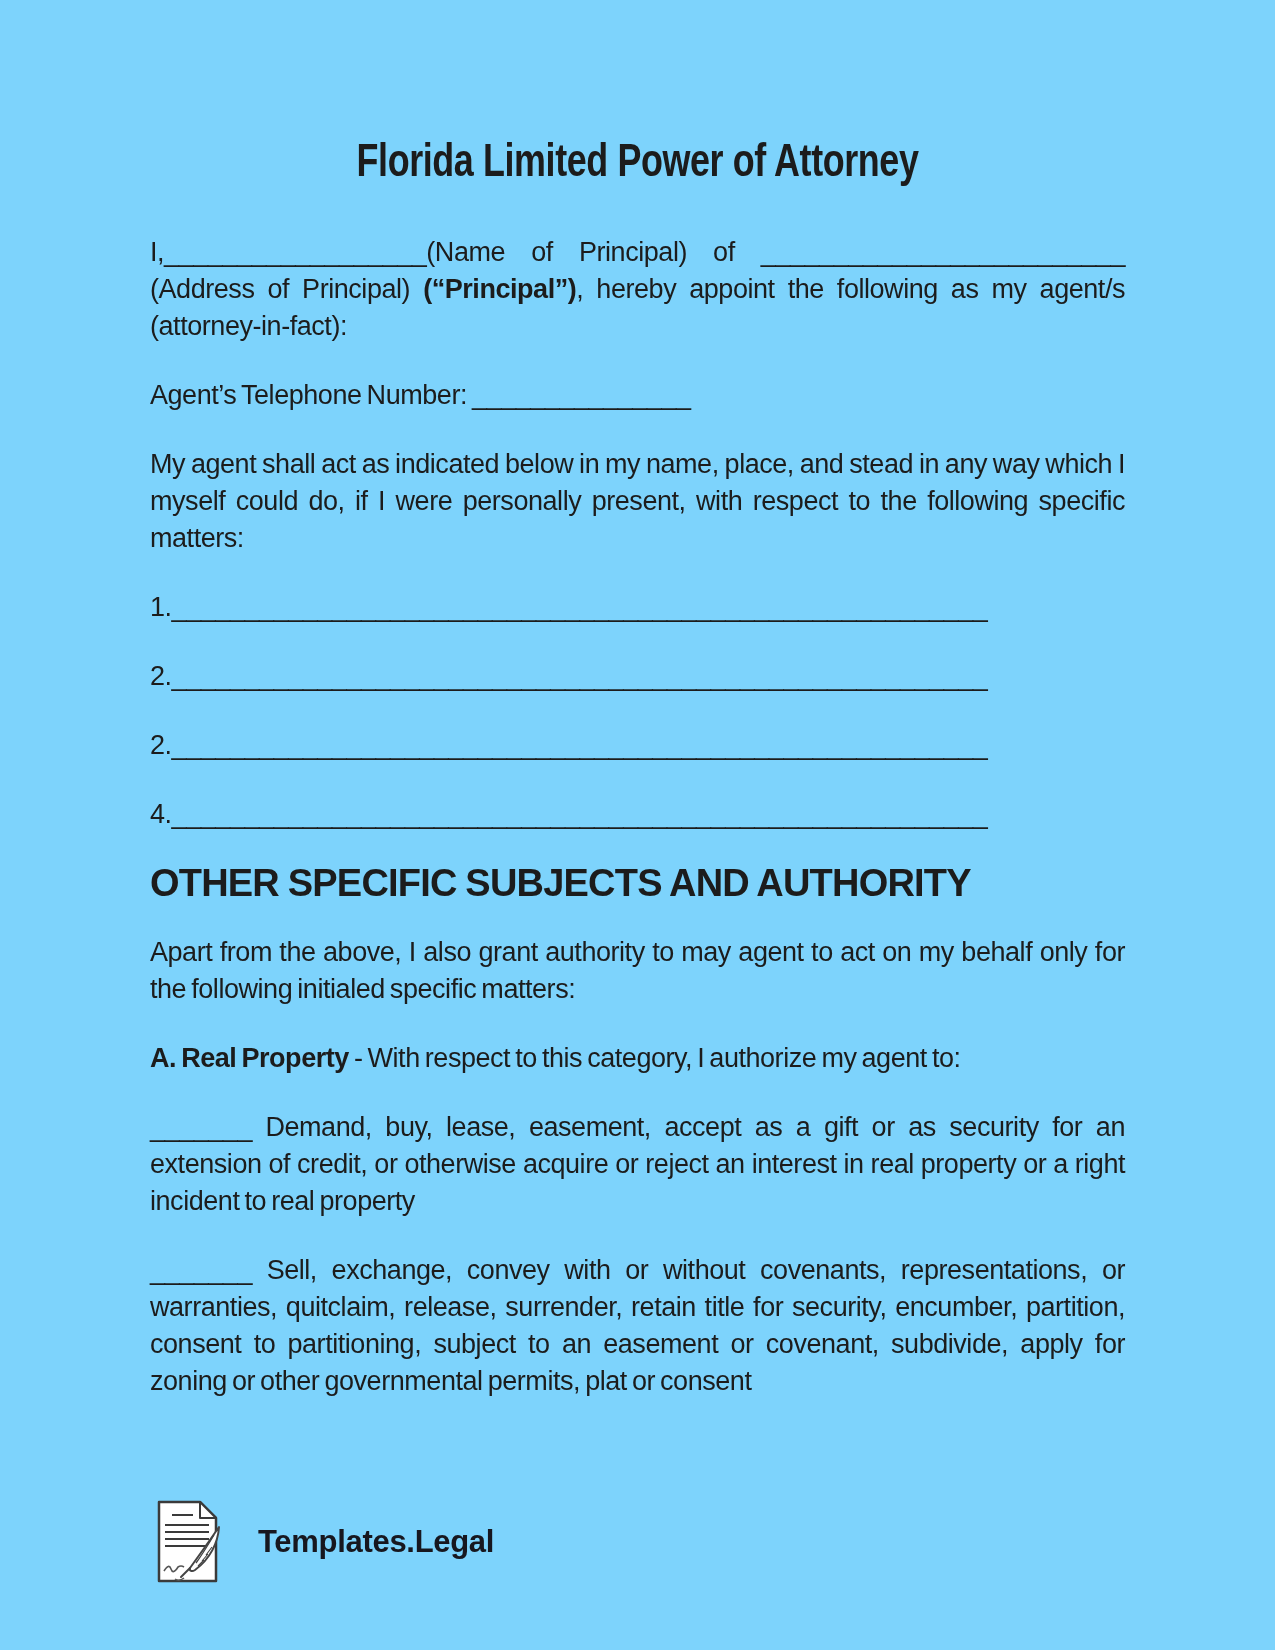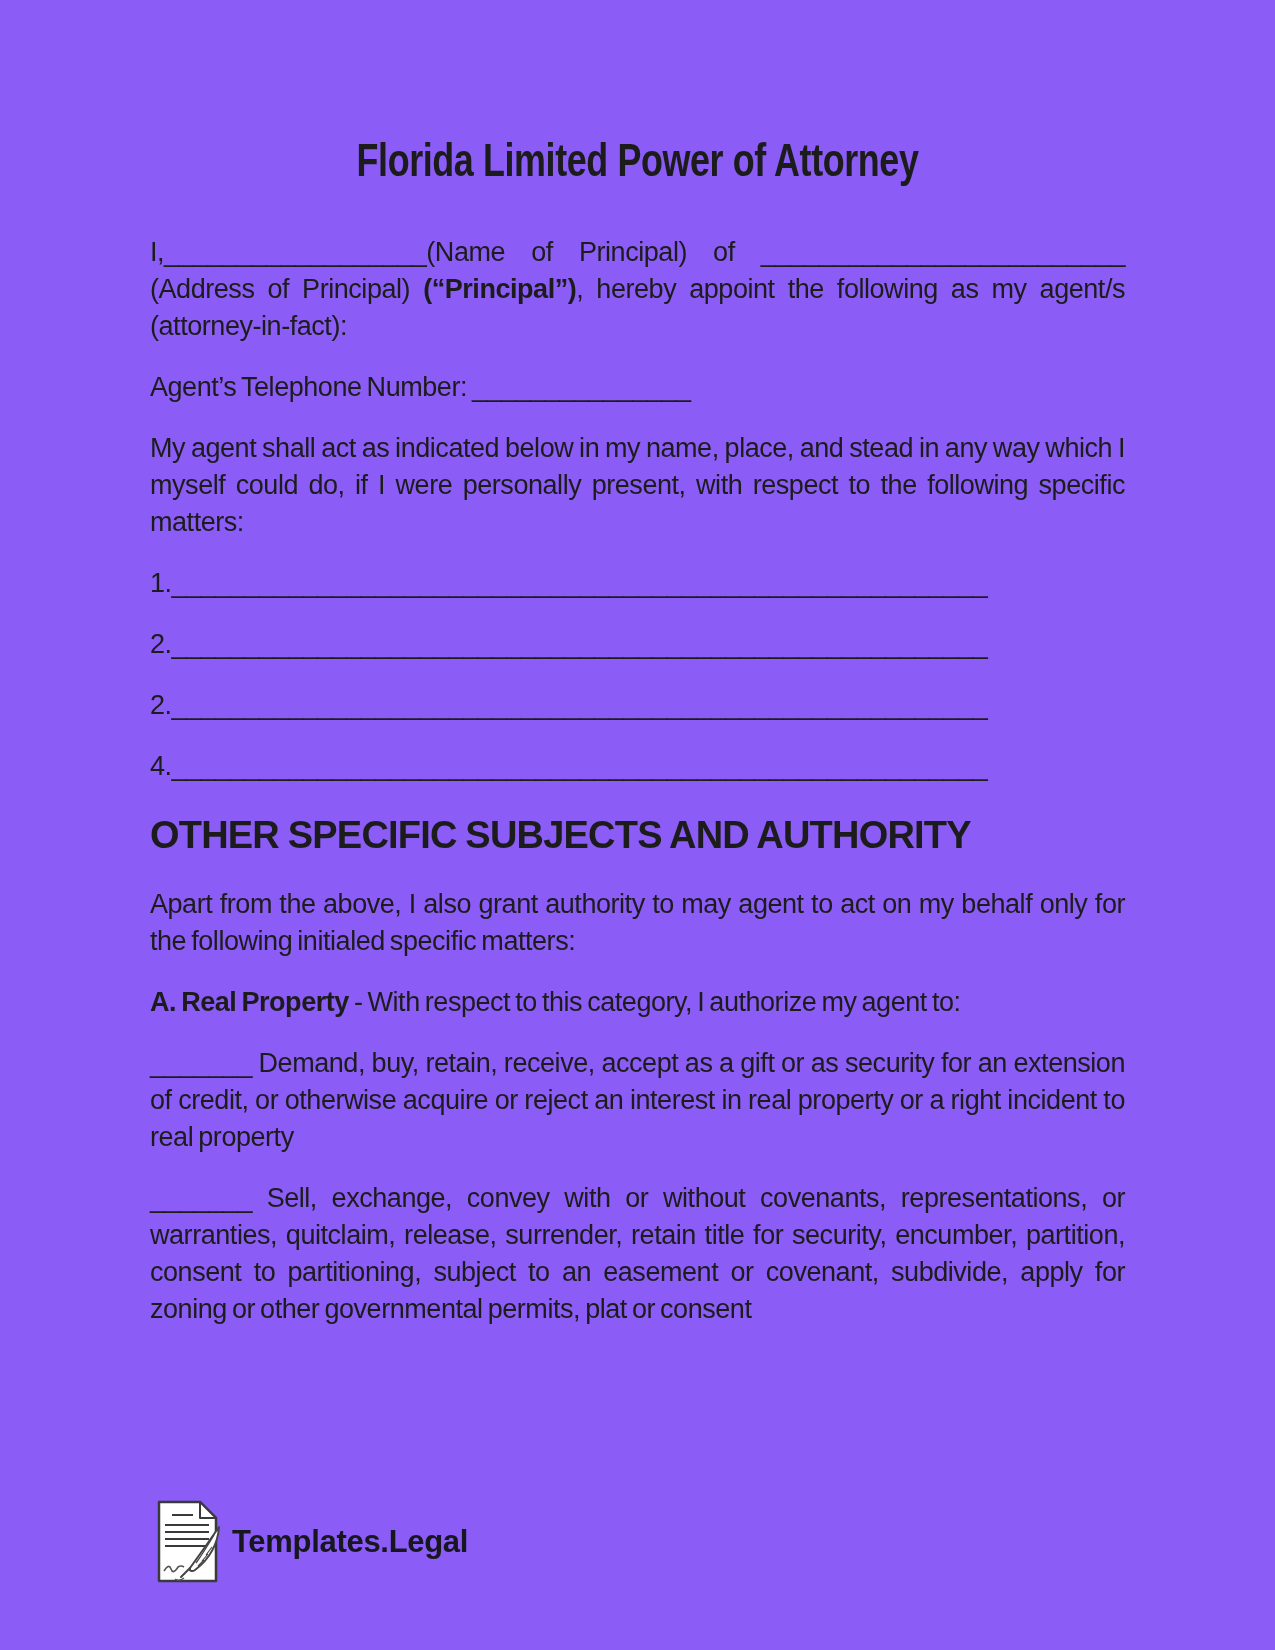--- a/index.html
+++ b/index.html
@@ -1,21 +1,21 @@
 <!DOCTYPE html>
 <html><head>
 <meta charset="utf-8">
 <title>Document</title>
 <style>
   html, body { margin: 0; padding: 0; background: #e8e8e8; }
   .page {
     width: 1275px;
     height: 1650px;
     margin: 0 auto;
-    background: #8b5cf6;
+    background: #7dd3fc;
     position: relative;
     box-sizing: border-box;
     padding: 130px 150px 0 150px;
     font-family: "Liberation Sans", sans-serif;
     font-size: 27px;
     line-height: 37px;
     letter-spacing: -0.45px;
     word-spacing: -2px;
     color: #1c1c1c;
     overflow: hidden;
@@ -25,39 +25,40 @@
     font-size: 46px;
     line-height: 60px;
     font-weight: 700;
     text-align: center;
     letter-spacing: -0.5px;
     word-spacing: 0;
     transform: scaleX(0.78);
     transform-origin: center;
     white-space: nowrap;
   }
-  .para { margin: 24px 0; }
+  .para { margin: 32px 0; }
   .intro { margin-top: 44px; }
   .just { text-align: justify; }
   .nowrap { white-space: nowrap; }
   h2.sec-heading {
     margin: 32px 0;
     font-size: 38px;
     line-height: 37px;
     font-weight: 700;
     letter-spacing: -0.8px;
     word-spacing: -1px;
   }
   b { font-weight: 700; }
   .footer {
     position: absolute;
     left: 150px;
     top: 1497px;
     display: flex;
     align-items: center;
+    gap: 26px;
   }
   .brand {
     font-size: 31px;
     font-weight: 700;
     letter-spacing: -0.3px;
     word-spacing: 0;
     color: #17171f;
   }
   .logo-icon { display: block; }
 </style>
@@ -80,21 +81,21 @@
   <p class="para">2.________________________________________________________</p>
   <p class="para">2.________________________________________________________</p>
   <p class="para">4.________________________________________________________</p>
 
   <h2 class="sec-heading">OTHER SPECIFIC SUBJECTS AND AUTHORITY</h2>
 
   <p class="para just">Apart from the above, I also grant authority to may agent to act on my behalf only for the following initialed specific matters:</p>
 
   <p class="para nowrap"><b>A. Real Property</b><span> - With respect to this category, I authorize my agent to:</span></p>
 
-  <p class="para just">_______ Demand, buy, retain, receive, accept as a gift or as security for an extension of credit, or otherwise acquire or reject an interest in real property or a right incident to real property</p>
+  <p class="para just">_______ Demand, buy, lease, easement, accept as a gift or as security for an extension of credit, or otherwise acquire or reject an interest in real property or a right incident to real property</p>
 
   <p class="para just">_______ Sell, exchange, convey with or without covenants, representations, or warranties, quitclaim, release, surrender, retain title for security, encumber, partition, consent to partitioning, subject to an easement or covenant, subdivide, apply for zoning or other governmental permits, plat or consent</p>
 
   <div class="footer">
     <svg class="logo-icon" width="82" height="88" viewBox="0 0 82 88" xmlns="http://www.w3.org/2000/svg">
 
       <path d="M9 5 H50 L66 21 V84 H9 Z" fill="#ffffff" stroke="#3a3a3a" stroke-width="2.5" stroke-linejoin="round"></path>
       <path d="M50 5 L66 21 H50 Z" fill="#ffffff" stroke="#3a3a3a" stroke-width="2" stroke-linejoin="round"></path>
 
       <line x1="22" y1="18" x2="43" y2="18" stroke="#3a3a3a" stroke-width="2"></line>

